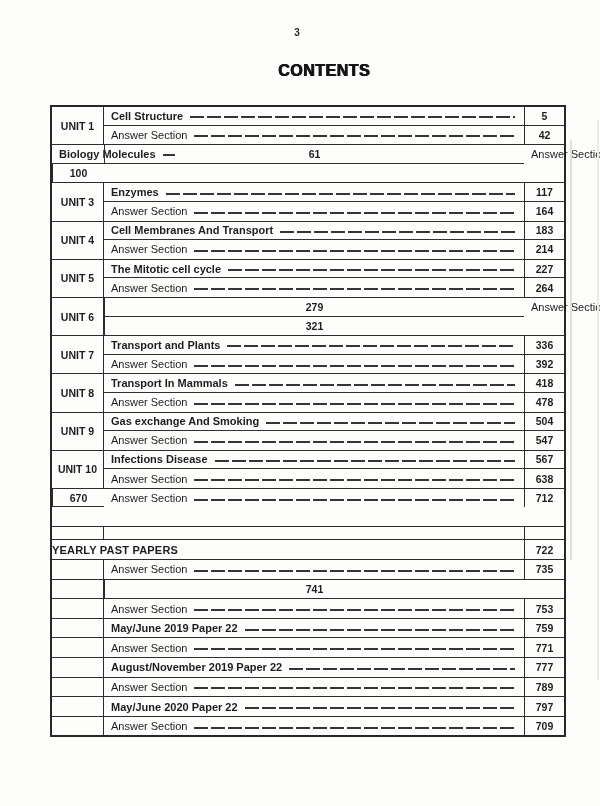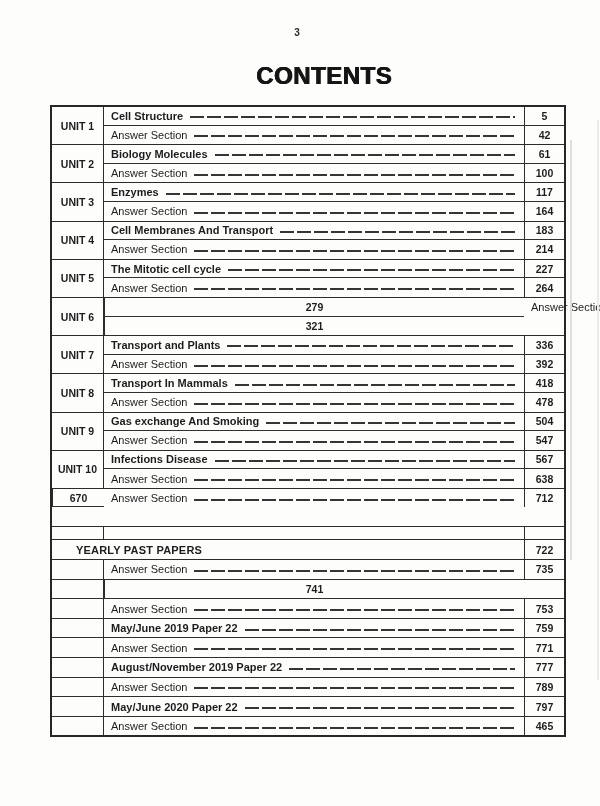--- a/index.html
+++ b/index.html
@@ -11,21 +11,21 @@
     color:#1d1d1d;
     overflow:hidden;
   }
   .page-number{
     position:absolute;top:27px;left:0;right:6px;
     text-align:center;font-size:10px;font-weight:bold;color:#2a2a2a;
   }
   .contents-title{
     position:absolute;top:62px;left:0;right:0;
     text-align:center;
-    font-size:24px;font-weight:bold;letter-spacing:0.5px;
+    font-size:16px;font-weight:bold;letter-spacing:0.5px;
     color:#151515;
     text-shadow:0.8px 0 0 #151515, 0 0.4px 0 #151515;
     margin-left:48px;
   }
   
   .toc{
     position:absolute;left:50px;top:105px;width:516px;
     border:2px solid #272727;
     box-sizing:border-box;
     background:#fdfdfc;
@@ -66,21 +66,21 @@
     display:grid;grid-template-columns:52px 1fr 40px;
     height:12px;border-bottom:1.5px solid #2b2b2b;
   }
   .spacer-row .c1{border-right:1.4px solid #2b2b2b;}
   .spacer-row .c3{border-left:1.4px solid #2b2b2b;}
   .yearly-row{
     display:grid;grid-template-columns:1fr 40px;
     height:19px;border-bottom:1.5px solid #2b2b2b;
   }
   .yearly-row .yl{
-    display:flex;align-items:center;padding-left:24px;
+    display:flex;align-items:center;padding-left:0;
     font-weight:bold;font-size:11px;letter-spacing:0.2px;
   }
   .paper-row{
     display:grid;grid-template-columns:52px 1fr 40px;
     height:18.6px;border-bottom:1.2px solid #2e2e2e;
   }
   .paper-row:last-child{border-bottom:none;}
   .paper-row .empty-cell{border-right:1.4px solid #2b2b2b;}
   
   .scan-line-table{
@@ -108,21 +108,20 @@
       <span class="leader"></span>
     </div>
     <div class="page-cell first b">5</div>
     <div class="title-cell">
       <span class="txt">Answer Section</span>
       <span class="leader"></span>
     </div>
     <div class="page-cell">42</div>
   </div>
   <div class="unit-block">
-    <div class="unit-cell">UNIT 2</div>
     <div class="title-cell first">
       <span class="txt b">Biology Molecules</span>
       <span class="leader"></span>
     </div>
     <div class="page-cell first b">61</div>
     <div class="title-cell">
       <span class="txt">Answer Section</span>
       <span class="leader"></span>
     </div>
     <div class="page-cell">100</div>
@@ -303,19 +302,19 @@
       <span class="leader"></span>
     </div>
     <div class="page-cell b">797</div>
   </div>
   <div class="paper-row">
     <div class="empty-cell"></div>
     <div class="title-cell">
       <span class="txt">Answer Section</span>
       <span class="leader"></span>
     </div>
-    <div class="page-cell">465</div>
+    <div class="page-cell">709</div>
   </div>
     </div>
 
   <div class="scan-line-table"></div>
   <div class="scan-line-edge"></div>
 </div>
 
 </body></html>

